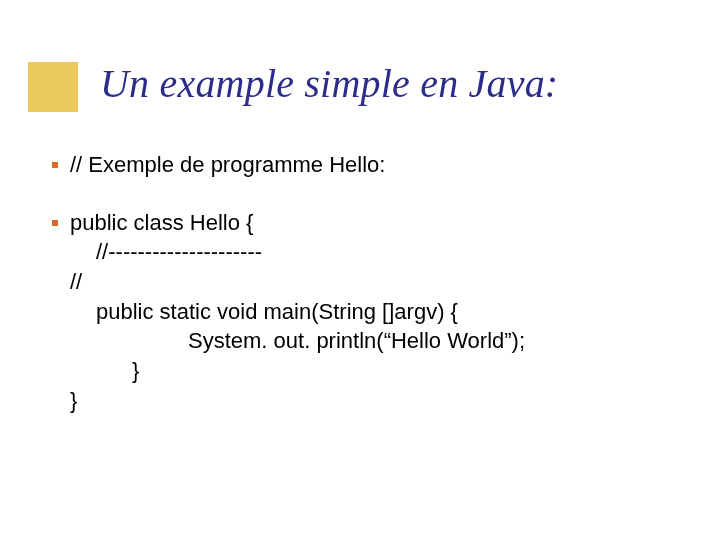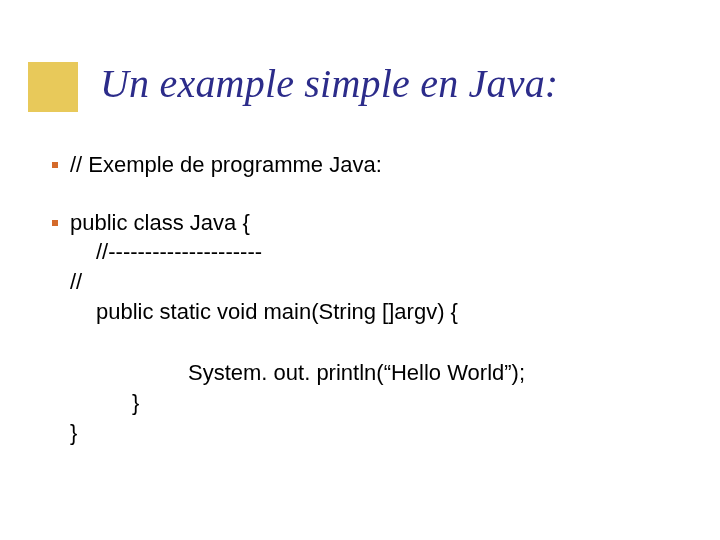--- a/index.html
+++ b/index.html
@@ -52,34 +52,34 @@
     content: "";
     position: absolute;
     left: -18px;
     top: 12px;
     width: 6px;
     height: 6px;
     background: #d46a2a;
   }
   .indent-1 { padding-left: 26px; }
   .indent-2 { padding-left: 62px; }
-  .indent-3 { padding-left: 118px; margin-top: 32px; }
+  .indent-3 { padding-left: 118px; }
   .spacer { height: 28px; }
 </style>
 </head>
 <body>
 
 <div class="slide">
   <div class="accent-box"></div>
   <div class="title">Un example simple en Java:</div>
 
   <div class="body">
-    <div class="bullet-row">// Exemple de programme Java:</div>
+    <div class="bullet-row">// Exemple de programme Hello:</div>
     <div class="spacer"></div>
-    <div class="bullet-row">public class Java {</div>
+    <div class="bullet-row">public class Hello {</div>
     <div class="indent-1">//---------------------</div>
     <div>//</div>
     <div class="indent-1">public static void main(String []argv) {</div>
     <div class="indent-3">System. out. println(“Hello World”);</div>
     <div class="indent-2">}</div>
     <div>}</div>
   </div>
 </div>
 
 </body></html>

